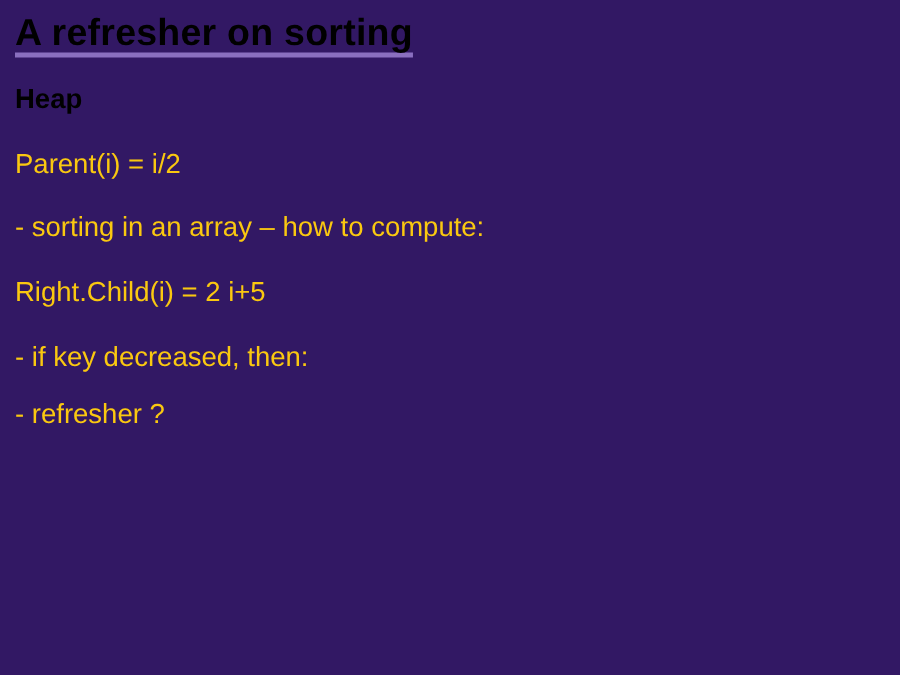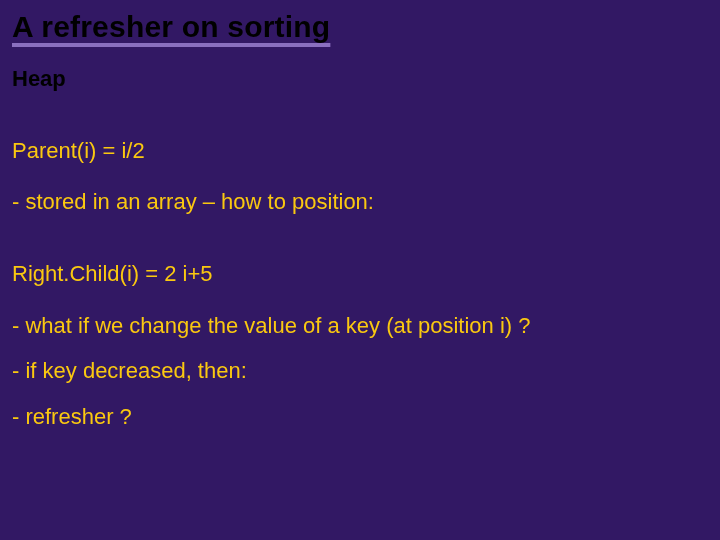--- a/index.html
+++ b/index.html
@@ -38,21 +38,20 @@
     display: flex;
     justify-content: space-between;
     align-items: flex-start;
     flex-direction: column;
   }
   .left-col {
     width: 420px;
   }
   .right-col {
     width: 250px;
-    margin-top: 20px;
   }
   .line {
     margin: 6px 0 16px 0;
     line-height: 1.35;
   }
   .heading {
     font-weight: 700;
     color: #000;
   }
   .rc {
@@ -72,30 +71,29 @@
     <div class="left-col">
       <div class="line heading">Heap</div>
     </div>
     <div class="right-col">
       <div class="rc">Parent(i) = i/2</div>
     </div>
   </div>
 
   <div class="row">
     <div class="left-col">
-      <div class="line">- stored in an array – how to position:</div>
+      <div class="line">- sorting in an array – how to compute:</div>
     </div>
   </div>
 
   <div class="row">
     <div class="left-col"></div>
     <div class="right-col">
       <div class="rc">Right.Child(i) = 2 i+5</div>
     </div>
   </div>
 
-  <div class="line">- what if we change the value of a key (at position i) ?</div>
 
   <div class="line indent-1">- if key decreased, then:</div>
 
   <div class="line indent-1">- refresher ?</div>
 
 </div>
 
 </body></html>

